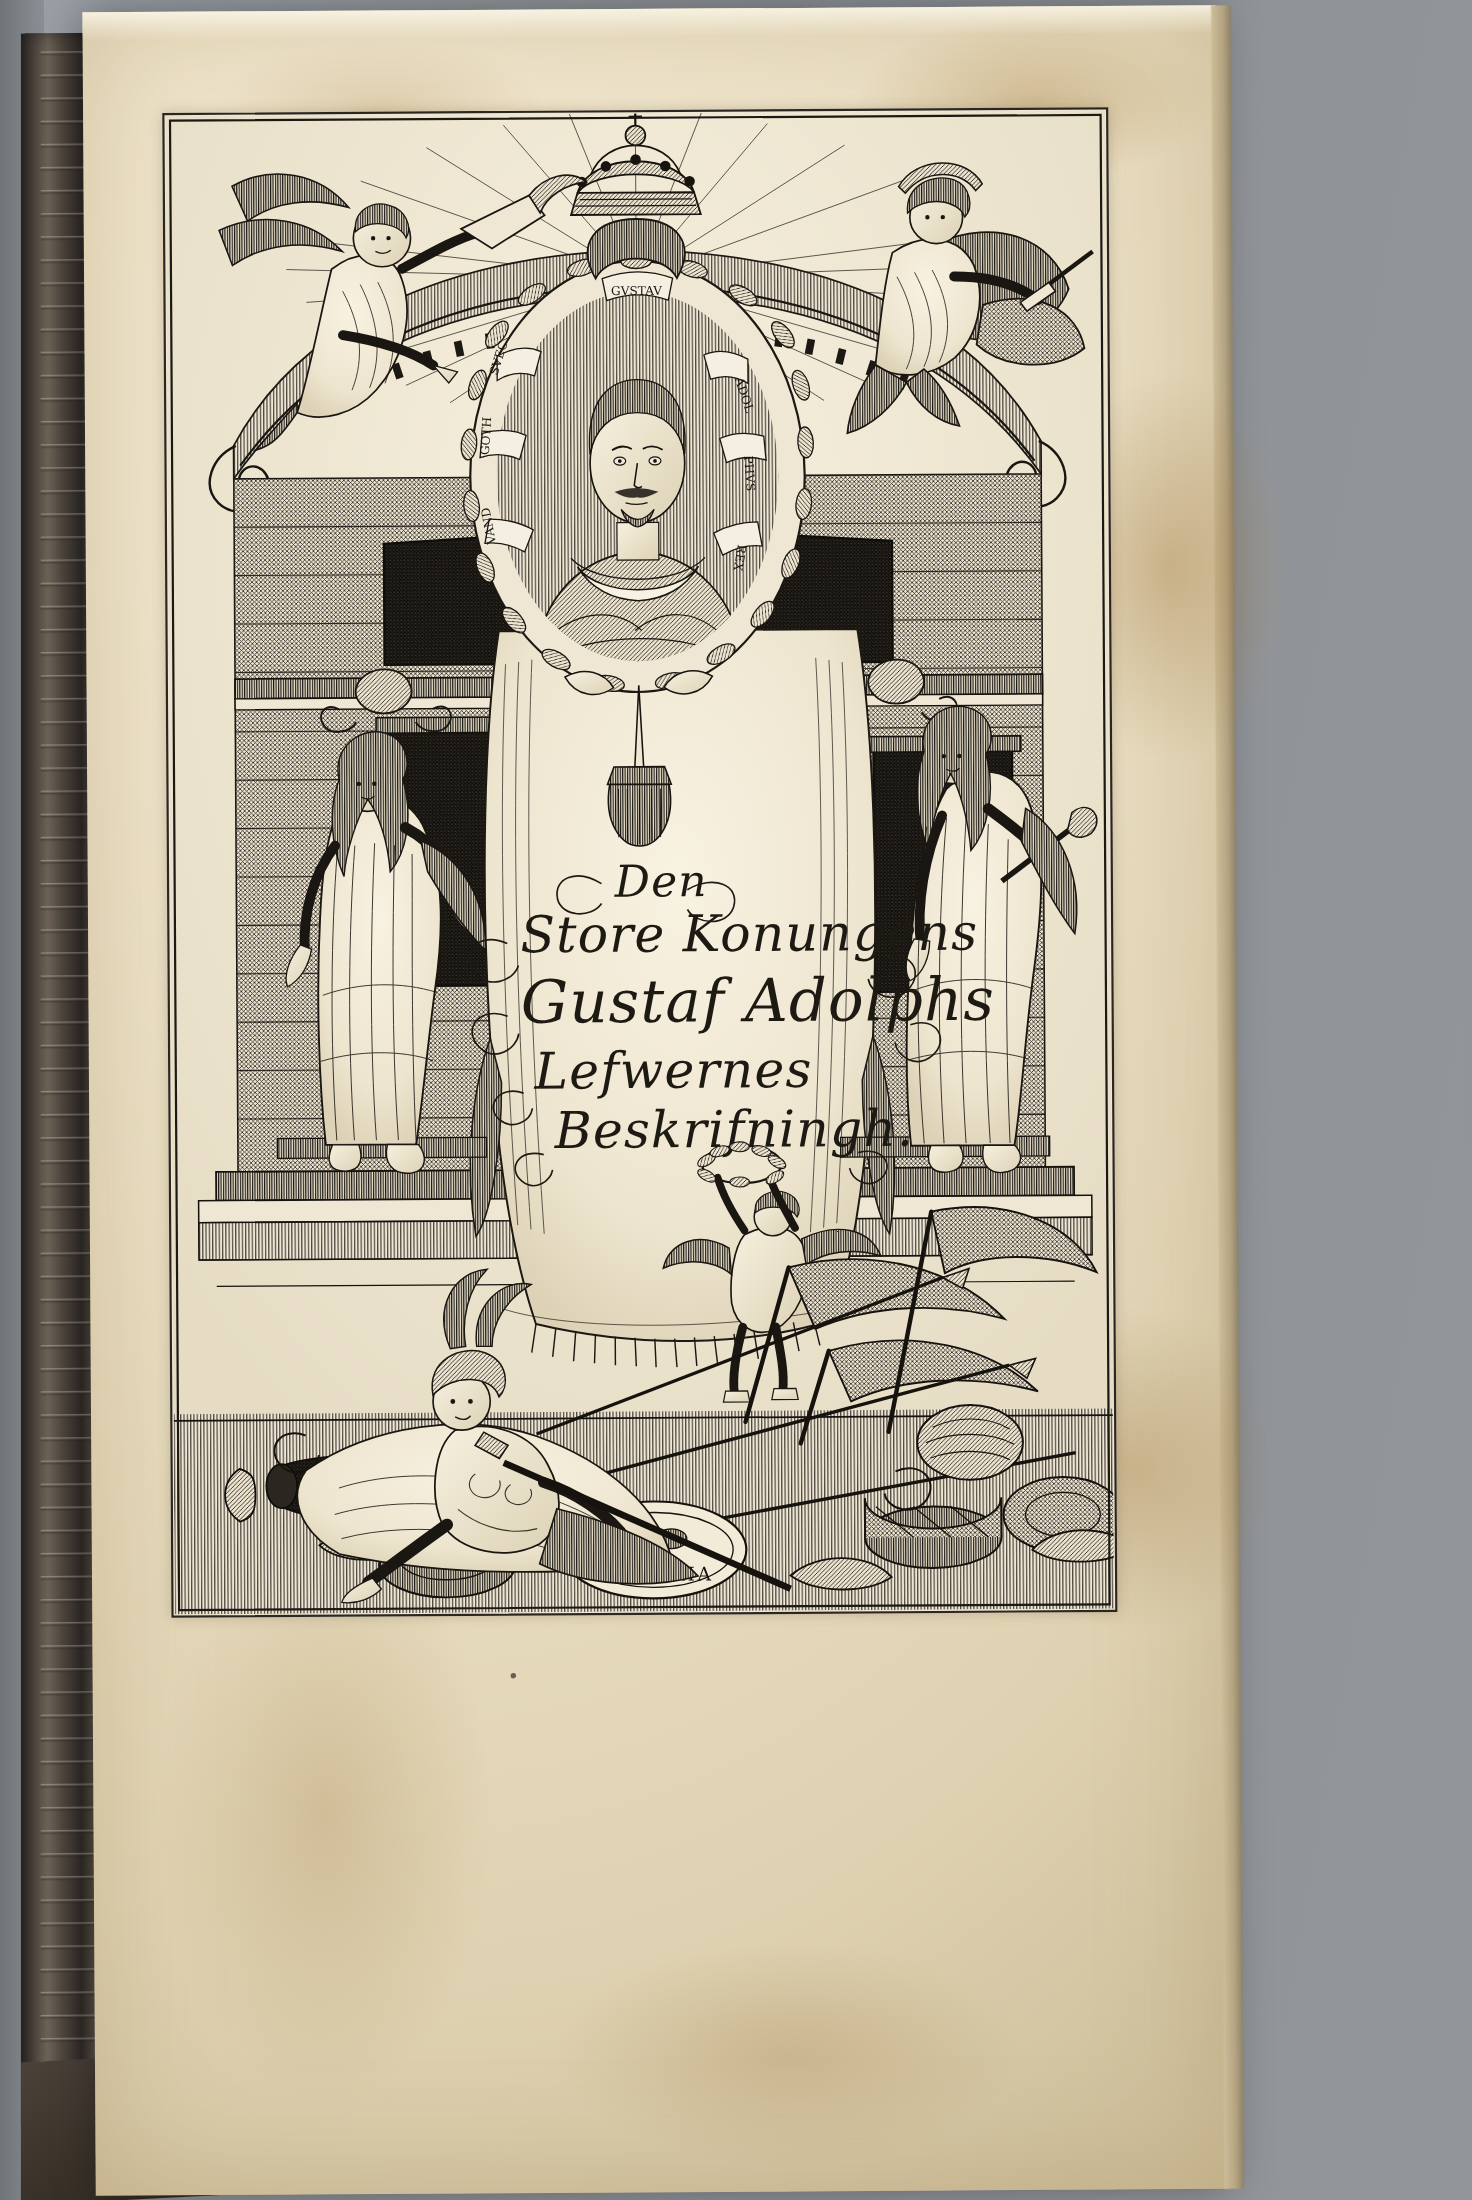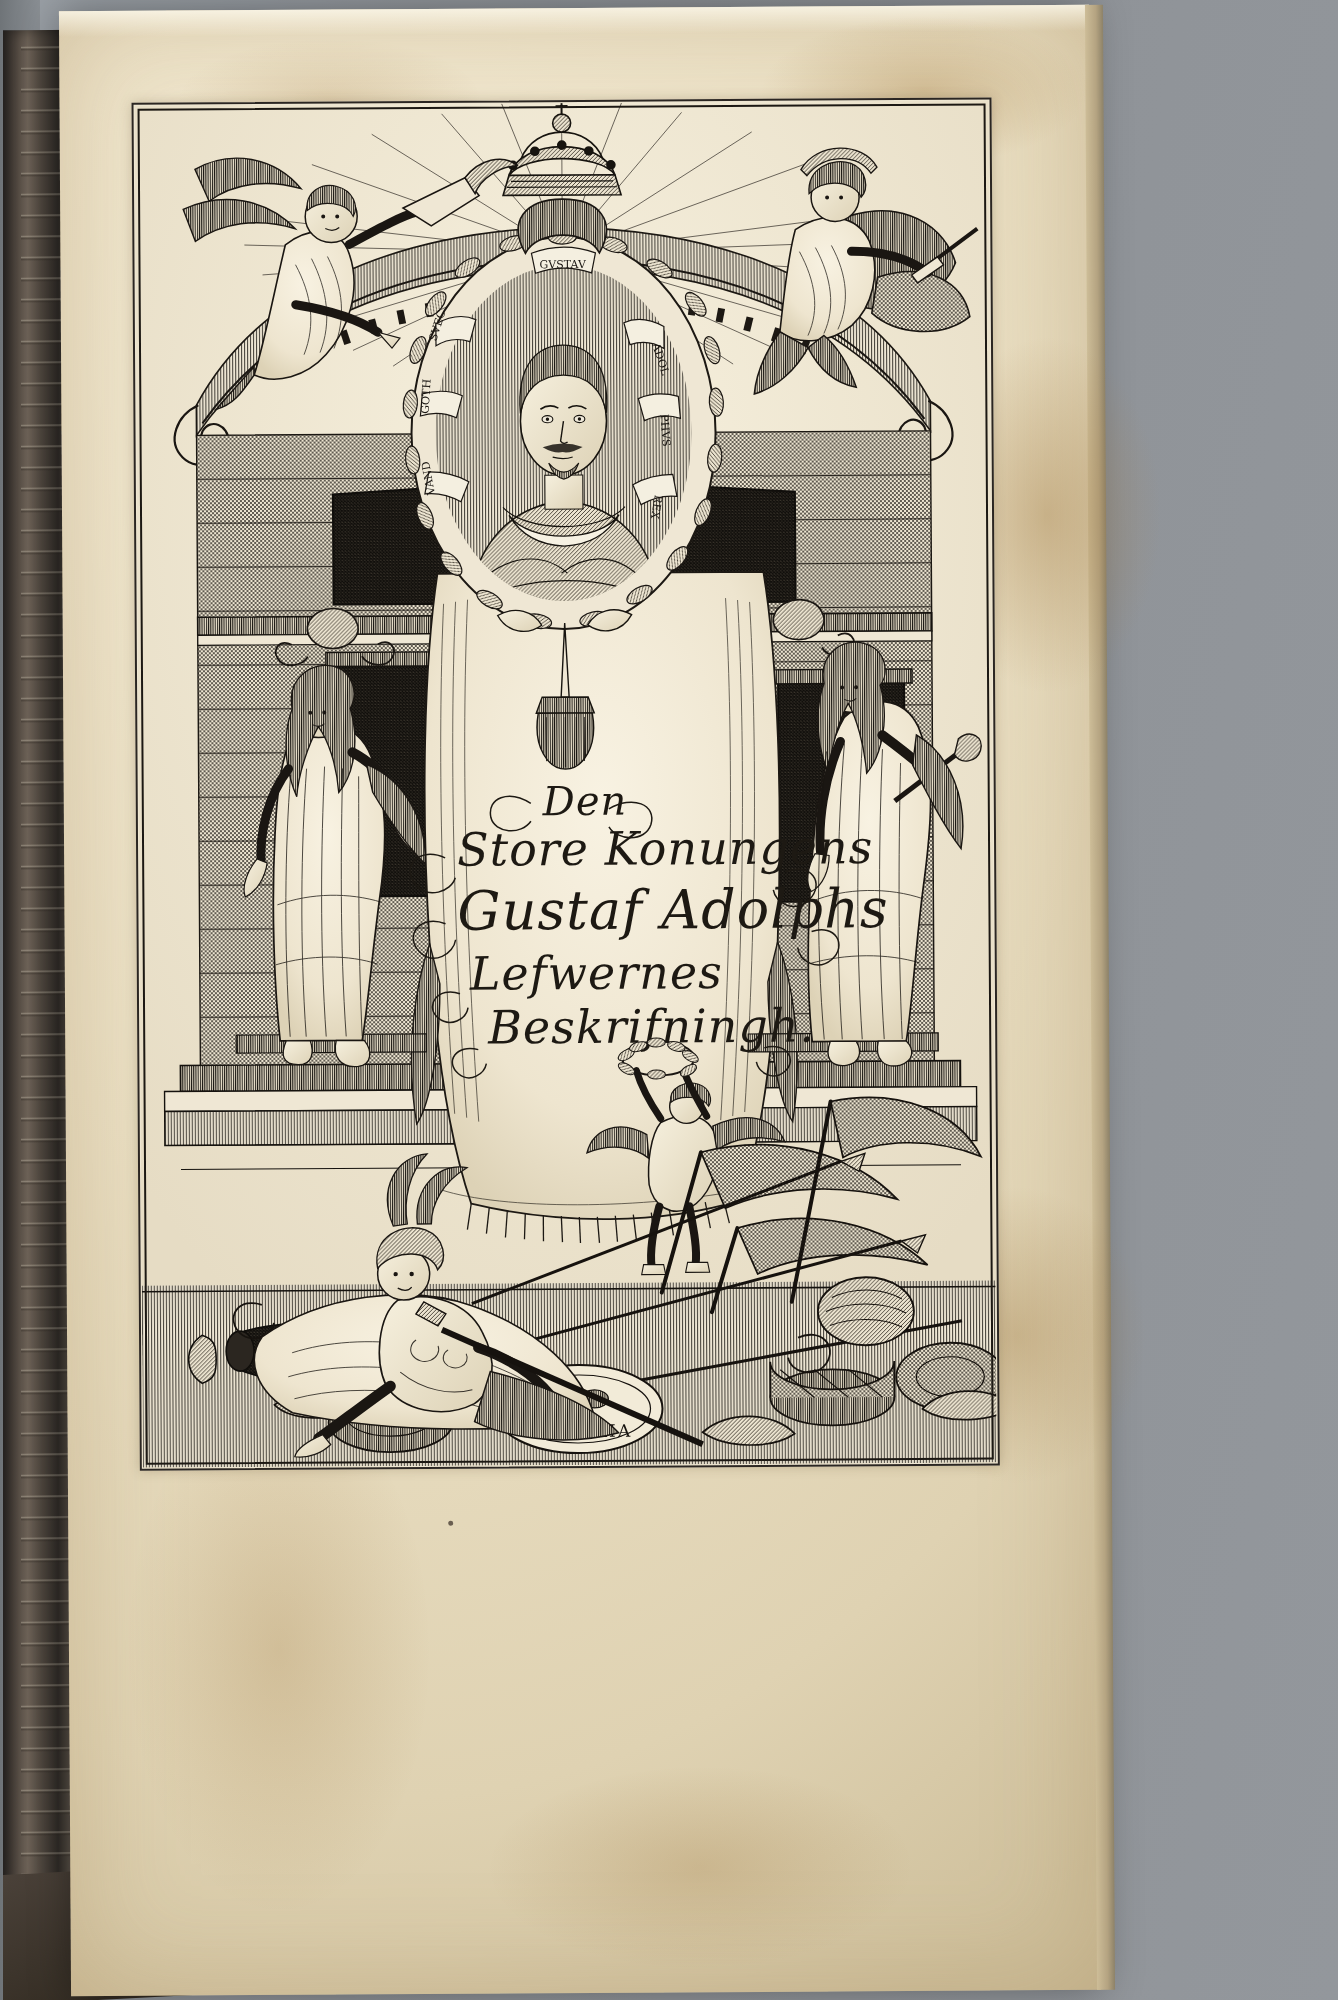--- a/index.html
+++ b/index.html
@@ -26,21 +26,21 @@
   
   .left-shadow {
     position: absolute;
     left: 0; top: 0; bottom: 0; width: 40px;
     background: linear-gradient(90deg, #6f7478 0%, #8b9095 100%);
   }
 
   
   .book {
     position: absolute;
-    left: 3px;
+    left: 19px;
     top: 0;
     width: 1104px;
     height: 2000px;
   }
 
   
   .binding {
     position: absolute;
     left: 0;
     top: 30px;

